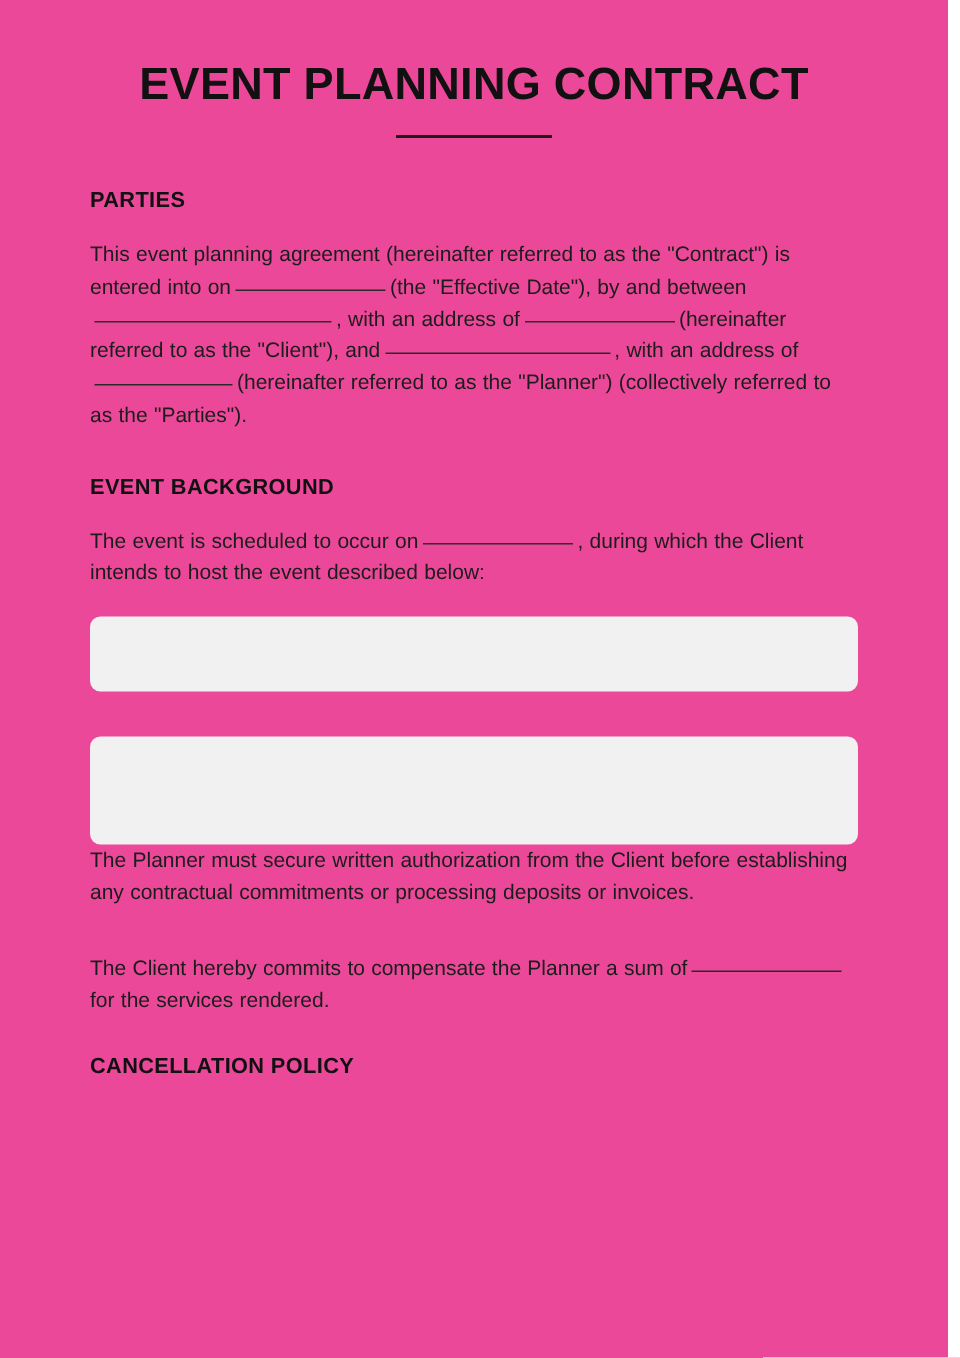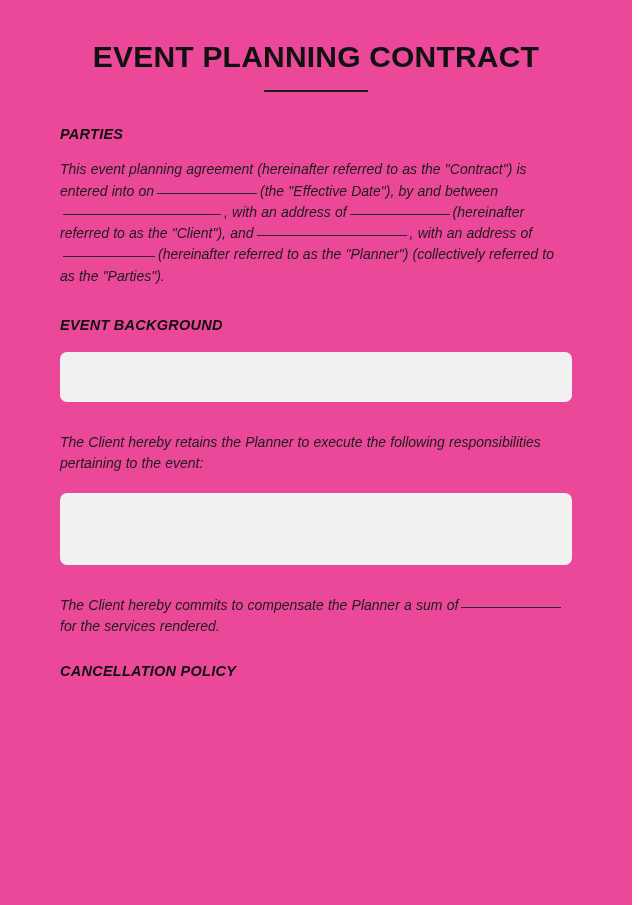--- a/index.html
+++ b/index.html
@@ -41,21 +41,21 @@
     height: 2.5px;
     background: #1a1a1a;
     margin: 16px auto 0 auto;
   }
 
   .body-wrap {
     padding: 0 60px 0 60px;
     margin-top: 34px;
   }
 
-  .section { margin: 0; font-style: italic; }
+  .section { margin: 0; }
 
   .section-heading {
     font-size: 14.5px;
     font-weight: 700;
     letter-spacing: 0.25px;
     color: #111111;
     margin: 0 0 16px 0;
     line-height: 1.2;
   }
 
@@ -108,26 +108,27 @@
 
   <div class="body-wrap">
 
     <div class="section sec-gap-parties">
       <div class="section-heading">PARTIES</div>
       <p class="para"><span>This event planning agreement (hereinafter referred to as the "Contract") is entered into on</span><span class="blank w-md"></span><span>(the "Effective Date"), by and between</span><span class="blank w-xl"></span><span>, with an address of</span><span class="blank w-md"></span><span>(hereinafter referred to as the "Client"), and</span><span class="blank w-lg"></span><span>, with an address of</span><span class="blank w-sm"></span><span>(hereinafter referred to as the "Planner") (collectively referred to as the "Parties").</span></p>
     </div>
 
     <div class="section sec-gap">
       <div class="section-heading">EVENT BACKGROUND</div>
+      <p class="para"><span>The event is scheduled to occur on</span><span class="blank w-md"></span><span>, during which the Client intends to host the event described below:</span></p>
       <div class="fill-box short"></div>
     </div>
 
     <div class="section sec-gap">
-      <p class="para">The Client hereby retains the Planner to execute the following responsibilities pertaining to the event:</p>
       <div class="fill-box tall"></div>
+      <p class="para after-box">The Planner must secure written authorization from the Client before establishing any contractual commitments or processing deposits or invoices.</p>
     </div>
 
     <div class="section sec-gap">
       <p class="para"><span>The Client hereby commits to compensate the Planner a sum of</span><span class="blank w-md"></span><span>for the services rendered.</span></p>
     </div>
 
     <div class="section sec-gap-small">
       <div class="section-heading">CANCELLATION POLICY</div>
     </div>
 

